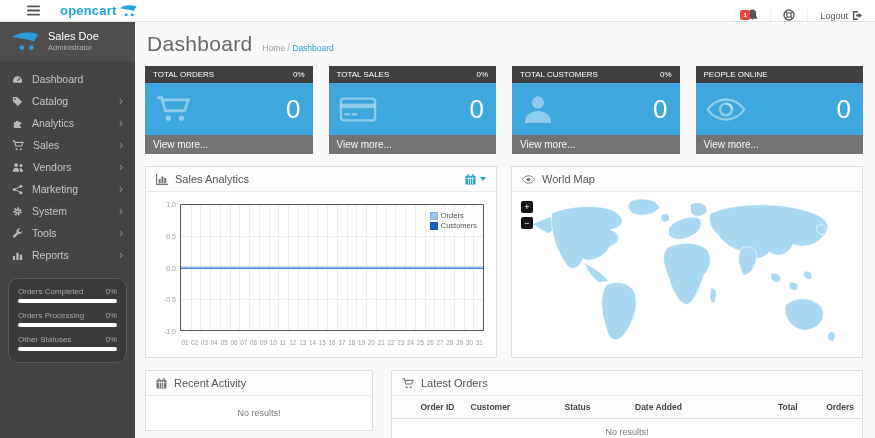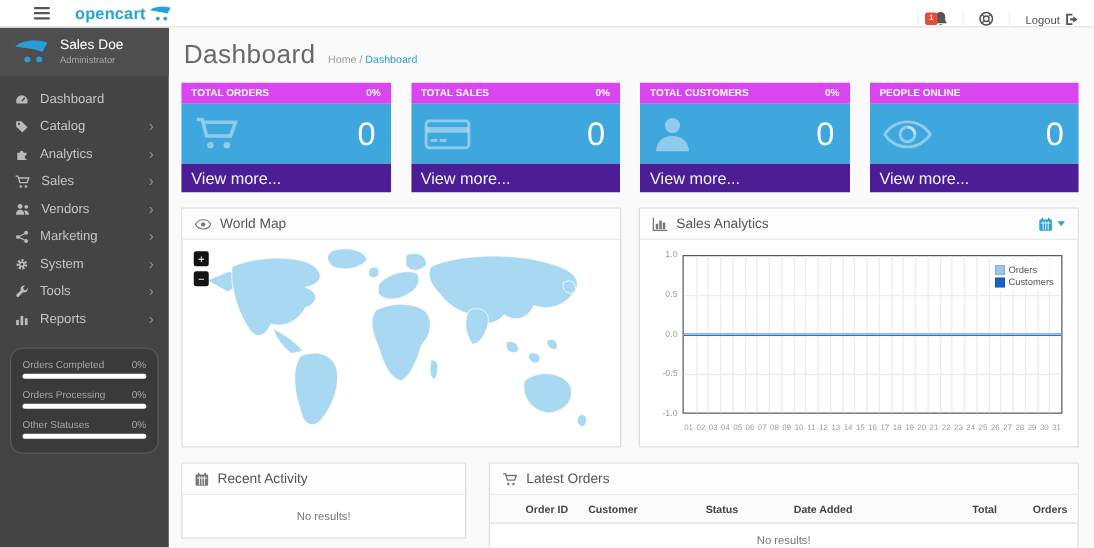--- a/index.html
+++ b/index.html
@@ -41,26 +41,26 @@
 .main{position:absolute;left:135px;top:22px;right:0;bottom:0;padding:8px 12px 0 10px}
 .pghead{display:flex;align-items:baseline;gap:10px;margin:2px 0 10px 2px}
 h1{font-size:21px;font-weight:400;color:#696969;margin:0;letter-spacing:.3px}
 .crumb{font-size:8.5px;color:#9a9a9a}
 .crumb .cur{color:#2a9fd8;cursor:pointer}
 .crumb .home{cursor:pointer}
 
 
 .tiles{display:flex;gap:16px;margin-bottom:12px}
 .tile{flex:1;height:88px;display:flex;flex-direction:column;color:#fff;overflow:hidden}
-.tile-h{background:#d946ef;display:flex;justify-content:space-between;align-items:center;
- padding:4px 8px;font-size:8px;font-weight:bold}
+.tile-h{background:#404040;display:flex;justify-content:space-between;align-items:center;
+ padding:4px 8px;font-size:8px;font-weight:normal}
 .tile-b{background:#3ea7de;flex:1;display:flex;align-items:center;justify-content:space-between;
  padding:2px 12px 2px 10px}
 .tile-v{font-size:26px;font-weight:400;line-height:1}
-.tile-f{display:block;background:#4c1d95;font-size:13px;color:#eef8fe;padding:4px 8px;cursor:pointer}
+.tile-f{display:block;background:#737373;font-size:10px;color:#eef8fe;padding:4px 8px;cursor:pointer}
 
 
 .panels{display:flex;gap:14px;margin-bottom:12px}
 .panel{background:#fff;border:1px solid #ddd;border-radius:1px}
 .p-h{display:flex;align-items:center;gap:7px;padding:6px 10px;border-bottom:1px solid #ebebeb;
  font-size:11px;color:#555;background:#fdfdfd}
 .half{flex:1;height:192px;display:flex;flex-direction:column}
 .p-b{position:relative;flex:1;overflow:hidden}
 .mapzoom{position:absolute;top:9px;left:9px;z-index:2}
 .zbtn{width:12px;height:12px;background:#141414;color:#fff;font-size:9px;line-height:12px;
@@ -333,58 +333,20 @@
             <circle cx="22" cy="13" r="6.5" fill="none" stroke="rgba(255,255,255,.42)" stroke-width="2.6"></circle>
             <path d="M22 6.5a6.5 6.5 0 0 1 6.5 6.5" stroke="rgba(255,255,255,.42)" stroke-width="2.6" fill="none"></path>
           </svg>
         <span class="tile-v">0</span>
       </div>
       <a class="tile-f">View more...</a>
     </div>
   </div>
 
   <div class="panels">
-
-    <section class="panel half">
-      <div class="p-h">
-        <svg width="13" height="9" viewBox="0 0 14 9">
-            <path d="M7 .5C4 .5 1.6 2.3.4 4.5 1.6 6.7 4 8.5 7 8.5s5.4-1.8 6.6-4C12.4 2.3 10 .5 7 .5z" fill="none" stroke="#777" stroke-width="1"></path>
-            <circle cx="7" cy="4.5" r="1.9" fill="#777"></circle>
-          </svg>
-        <span>World Map</span>
-      </div>
-      <div class="p-b">
-        <div class="mapzoom">
-          <div class="zbtn">+</div>
-          <div class="zbtn">−</div>
-        </div>
-        <svg class="world" width="330" height="160" viewBox="0 0 360 175">
-          <g fill="#a9d8f3" stroke="#ffffff" stroke-width="0.7">
-            <path d="M10 32 L30 24 L42 34 L28 42 Z"></path>
-            <path d="M32 20 C55 10 92 10 104 20 C114 28 108 36 96 38 C108 42 108 52 96 56 C90 68 76 74 66 70 C62 80 54 84 48 76 C38 62 30 40 32 20 Z"></path>
-            <path d="M120 6 C134 2 148 6 150 14 C144 22 130 24 120 20 C114 14 114 10 120 6 Z"></path>
-            <path d="M68 74 C78 80 88 86 94 94 L84 96 C76 90 70 82 68 74 Z"></path>
-            <path d="M92 98 C108 92 122 98 124 112 C126 128 118 146 108 156 C100 162 94 156 92 146 C86 128 84 110 92 98 Z"></path>
-            <path d="M152 22 C158 18 162 22 160 28 C154 32 150 28 152 22 Z"></path>
-            <path d="M184 10 C194 6 202 10 202 18 C196 26 186 24 184 18 Z"></path>
-            <path d="M160 36 C168 26 184 22 194 26 C198 32 194 40 186 44 C176 50 166 50 160 44 Z"></path>
-            <path d="M158 58 C174 50 194 52 202 60 C208 68 206 80 198 88 C194 102 188 116 180 120 C170 118 164 104 160 90 C154 76 152 66 158 58 Z"></path>
-            <path d="M206 102 C212 100 214 108 210 118 C206 120 204 112 206 102 Z"></path>
-            <path d="M206 20 C232 8 284 8 312 18 C334 24 340 36 328 46 C320 56 306 58 296 54 C292 64 280 70 270 62 C262 72 248 72 242 62 C230 60 220 52 214 44 C206 36 202 28 206 20 Z"></path>
-            <path d="M240 58 C250 54 258 60 256 70 C254 80 248 88 242 88 C236 78 234 66 240 58 Z"></path>
-            <path d="M272 86 C278 84 284 88 282 94 C276 98 270 92 272 86 Z"></path>
-            <path d="M292 96 C298 94 304 98 300 104 C294 106 290 100 292 96 Z"></path>
-            <path d="M308 84 C314 82 318 86 316 92 C310 94 306 88 308 84 Z"></path>
-            <path d="M322 34 C328 30 334 34 332 42 C326 46 320 40 322 34 Z"></path>
-            <path d="M288 120 C300 110 320 112 328 124 C332 136 324 146 310 148 C296 148 284 134 288 120 Z"></path>
-            <path d="M336 150 C342 148 344 154 340 160 C334 160 332 154 336 150 Z"></path>
-          </g>
-        </svg>
-      </div>
-    </section>
 
     <section class="panel half">
       <div class="p-h">
         <svg width="12" height="11" viewBox="0 0 12 11">
             <g fill="#777">
               <rect x="0" y="0" width="1.2" height="11"></rect>
               <rect x="0" y="9.8" width="12" height="1.2"></rect>
               <rect x="2.6" y="5" width="2" height="4.4"></rect>
               <rect x="5.4" y="2.5" width="2" height="6.9"></rect>
               <rect x="8.2" y="4" width="2" height="5.4"></rect>
@@ -493,20 +455,58 @@
             <span>25</span>
             <span>26</span>
             <span>27</span>
             <span>28</span>
             <span>29</span>
             <span>30</span>
             <span>31</span>
           </div>
       </div>
     </section>
+
+    <section class="panel half">
+      <div class="p-h">
+        <svg width="13" height="9" viewBox="0 0 14 9">
+            <path d="M7 .5C4 .5 1.6 2.3.4 4.5 1.6 6.7 4 8.5 7 8.5s5.4-1.8 6.6-4C12.4 2.3 10 .5 7 .5z" fill="none" stroke="#777" stroke-width="1"></path>
+            <circle cx="7" cy="4.5" r="1.9" fill="#777"></circle>
+          </svg>
+        <span>World Map</span>
+      </div>
+      <div class="p-b">
+        <div class="mapzoom">
+          <div class="zbtn">+</div>
+          <div class="zbtn">−</div>
+        </div>
+        <svg class="world" width="330" height="160" viewBox="0 0 360 175">
+          <g fill="#a9d8f3" stroke="#ffffff" stroke-width="0.7">
+            <path d="M10 32 L30 24 L42 34 L28 42 Z"></path>
+            <path d="M32 20 C55 10 92 10 104 20 C114 28 108 36 96 38 C108 42 108 52 96 56 C90 68 76 74 66 70 C62 80 54 84 48 76 C38 62 30 40 32 20 Z"></path>
+            <path d="M120 6 C134 2 148 6 150 14 C144 22 130 24 120 20 C114 14 114 10 120 6 Z"></path>
+            <path d="M68 74 C78 80 88 86 94 94 L84 96 C76 90 70 82 68 74 Z"></path>
+            <path d="M92 98 C108 92 122 98 124 112 C126 128 118 146 108 156 C100 162 94 156 92 146 C86 128 84 110 92 98 Z"></path>
+            <path d="M152 22 C158 18 162 22 160 28 C154 32 150 28 152 22 Z"></path>
+            <path d="M184 10 C194 6 202 10 202 18 C196 26 186 24 184 18 Z"></path>
+            <path d="M160 36 C168 26 184 22 194 26 C198 32 194 40 186 44 C176 50 166 50 160 44 Z"></path>
+            <path d="M158 58 C174 50 194 52 202 60 C208 68 206 80 198 88 C194 102 188 116 180 120 C170 118 164 104 160 90 C154 76 152 66 158 58 Z"></path>
+            <path d="M206 102 C212 100 214 108 210 118 C206 120 204 112 206 102 Z"></path>
+            <path d="M206 20 C232 8 284 8 312 18 C334 24 340 36 328 46 C320 56 306 58 296 54 C292 64 280 70 270 62 C262 72 248 72 242 62 C230 60 220 52 214 44 C206 36 202 28 206 20 Z"></path>
+            <path d="M240 58 C250 54 258 60 256 70 C254 80 248 88 242 88 C236 78 234 66 240 58 Z"></path>
+            <path d="M272 86 C278 84 284 88 282 94 C276 98 270 92 272 86 Z"></path>
+            <path d="M292 96 C298 94 304 98 300 104 C294 106 290 100 292 96 Z"></path>
+            <path d="M308 84 C314 82 318 86 316 92 C310 94 306 88 308 84 Z"></path>
+            <path d="M322 34 C328 30 334 34 332 42 C326 46 320 40 322 34 Z"></path>
+            <path d="M288 120 C300 110 320 112 328 124 C332 136 324 146 310 148 C296 148 284 134 288 120 Z"></path>
+            <path d="M336 150 C342 148 344 154 340 160 C334 160 332 154 336 150 Z"></path>
+          </g>
+        </svg>
+      </div>
+    </section>
   </div>
 
   <div class="bottom">
 
     <section class="panel rapanel">
       <div class="p-h">
         <svg width="11" height="11" viewBox="0 0 12 12">
             <g fill="#777">
               <rect x="0.5" y="1.8" width="11" height="9.7" rx="1"></rect>
               <rect x="2.5" y="0" width="1.4" height="3"></rect>

